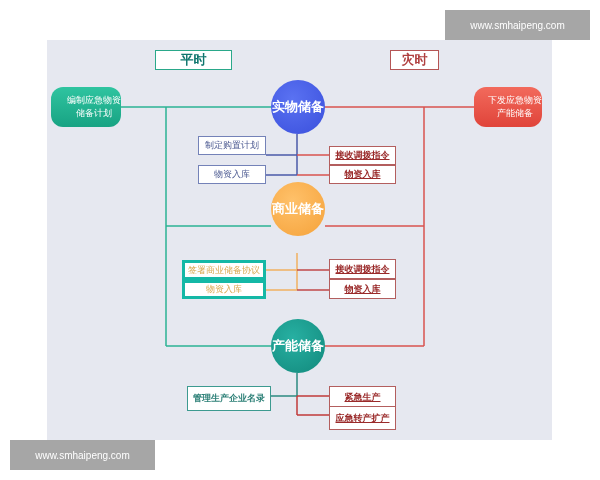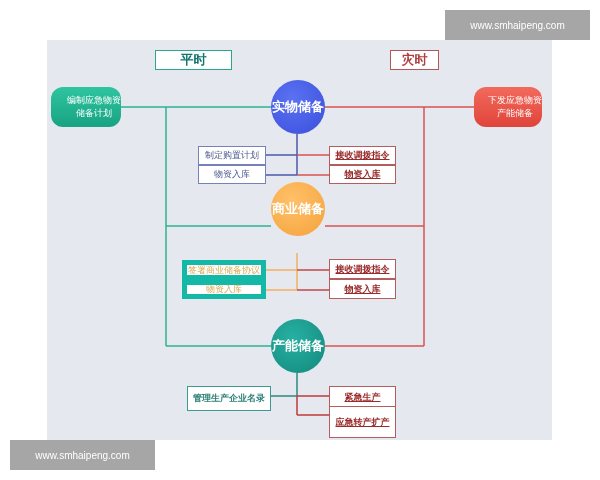--- a/index.html
+++ b/index.html
@@ -20,21 +20,21 @@
   .p-right{ left:474px; top:87px; width:68px; height:40px; background:linear-gradient(#f26a5c,#e0443a); }
   .circle { position:absolute; width:54px; height:54px; border-radius:50%; color:#ffffff; font-size:13px;
             display:flex; align-items:center; justify-content:center; font-weight:bold; }
   .c1 { left:271px; top:80px; background:radial-gradient(circle at 40% 35%,#5a72f2,#3a4fdc); }
   .c2 { left:271px; top:182px; background:radial-gradient(circle at 40% 35%,#ffc16a,#f5a23a); }
   .c3 { left:271px; top:319px; background:radial-gradient(circle at 40% 35%,#27b0a2,#12897c); }
   .box { position:absolute; background:#ffffff; font-size:9px; display:flex; align-items:center; justify-content:center;
          box-sizing:border-box; }
   .blue { border:1px solid #7482b8; color:#4a5890; }
   .red  { border:1px solid #b35e5e; color:#9a2a2a; font-weight:bold;text-decoration:underline; }
-  .yel  { border:5px solid #14b8a6; color:#d9a850; }
+  .yel  { border:3px solid #14b8a6; color:#d9a850; }
   .teal { border:1px solid #3d9a90; color:#2b7f76; font-weight:bold; }
   svg.lines { position:absolute; left:0; top:0; }
 </style>
 </head>
 <body>
 
 <div class="panel"></div>
 
 <svg class="lines" width="600" height="480">
 
@@ -99,25 +99,25 @@
   <div>
     <div>下发应急物资</div>
     <div>产能储备</div>
   </div>
 </div>
 
 <div class="circle c1">实物储备</div>
 <div class="circle c2">商业储备</div>
 <div class="circle c3">产能储备</div>
 
-<div class="box blue" style="left:198px;top:146px;width:68px;height:19px;">制定购置计划</div>
+<div class="box blue" style="left:198px;top:136px;width:68px;height:19px;">制定购置计划</div>
 <div class="box blue" style="left:198px;top:165px;width:68px;height:19px;">物资入库</div>
 <div class="box red" style="left:329px;top:146px;width:67px;height:19px;">接收调拨指令</div>
 <div class="box red" style="left:329px;top:165px;width:67px;height:19px;">物资入库</div>
 
 <div class="box yel" style="left:182px;top:260px;width:84px;height:20px;">签署商业储备协议</div>
 <div class="box yel" style="left:182px;top:280px;width:84px;height:19px;">物资入库</div>
 <div class="box red" style="left:329px;top:259px;width:67px;height:20px;">接收调拨指令</div>
 <div class="box red" style="left:329px;top:279px;width:67px;height:20px;">物资入库</div>
 
 <div class="box teal" style="left:187px;top:386px;width:84px;height:25px;">管理生产企业名录</div>
 <div class="box red" style="left:329px;top:386px;width:67px;height:23px;">紧急生产</div>
-<div class="box red" style="left:329px;top:406px;width:67px;height:32px;">应急转产扩产</div>
+<div class="box red" style="left:329px;top:406px;width:67px;height:24px;">应急转产扩产</div>
 
 </body></html>

